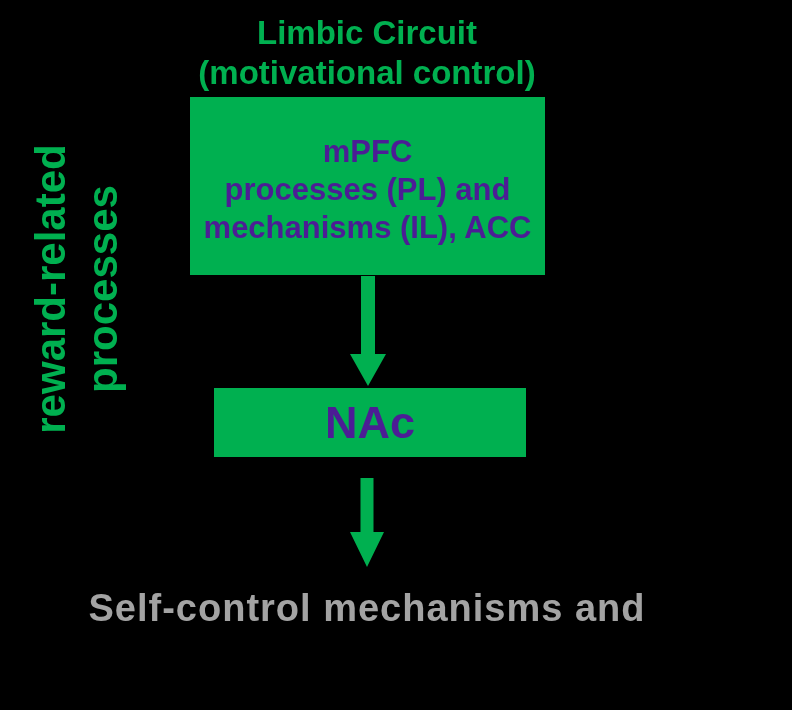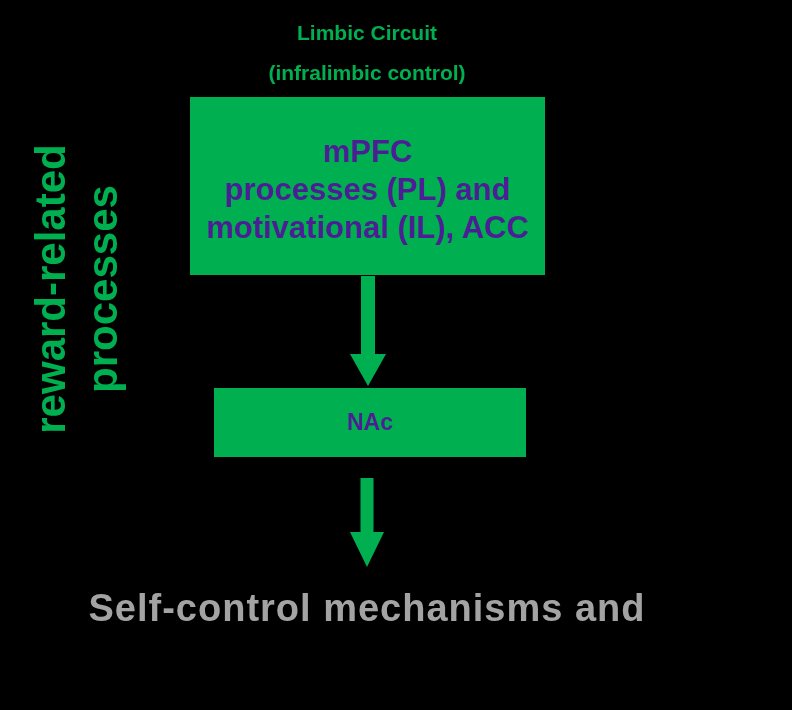--- a/index.html
+++ b/index.html
@@ -16,21 +16,21 @@
     font-family: "Liberation Sans", sans-serif;
     font-weight: 700;
   }
 
   .title {
     position: absolute;
     left: 95px;
     top: 13px;
     width: 544px;
     text-align: center;
-    font-size: 21px;
+    font-size: 33px;
     line-height: 40px;
     color: #00B050;
     white-space: nowrap;
   }
 
   .side-label {
     position: absolute;
     left: -73px;
     top: 237px;
     width: 300px;
@@ -61,21 +61,21 @@
     font-size: 31px;
     line-height: 38px;
     padding-top: 8px;
     box-sizing: border-box;
   }
   .node-nac {
     left: 214px;
     top: 388px;
     width: 312px;
     height: 69px;
-    font-size: 23px;
+    font-size: 45px;
   }
 
   .arrow {
     position: absolute;
     display: block;
   }
   .arrow polygon { fill: #00B050; }
   .arrow-1 { left: 350px; top: 276px; }
   .arrow-2 { left: 350px; top: 478px; }
 
@@ -92,32 +92,32 @@
     white-space: nowrap;
   }
 </style>
 </head>
 <body>
 
 <div class="stage">
 
   <div class="title">
     <div>Limbic Circuit</div>
-    <div>(infralimbic control)</div>
+    <div>(motivational control)</div>
   </div>
 
   <div class="side-label">
     <div>reward-related</div>
     <div>processes</div>
   </div>
 
   <div class="node node-mpfc">
     <div>mPFC</div>
     <div>processes (PL) and</div>
-    <div>motivational (IL), ACC</div>
+    <div>mechanisms (IL), ACC</div>
   </div>
 
   <svg class="arrow arrow-1" width="36" height="110" viewBox="0 0 36 110">
     <polygon points="11,0 25,0 25,78 36,78 18,110 0,78 11,78"></polygon>
   </svg>
 
   <div class="node node-nac">
     <div>NAc</div>
   </div>
 

